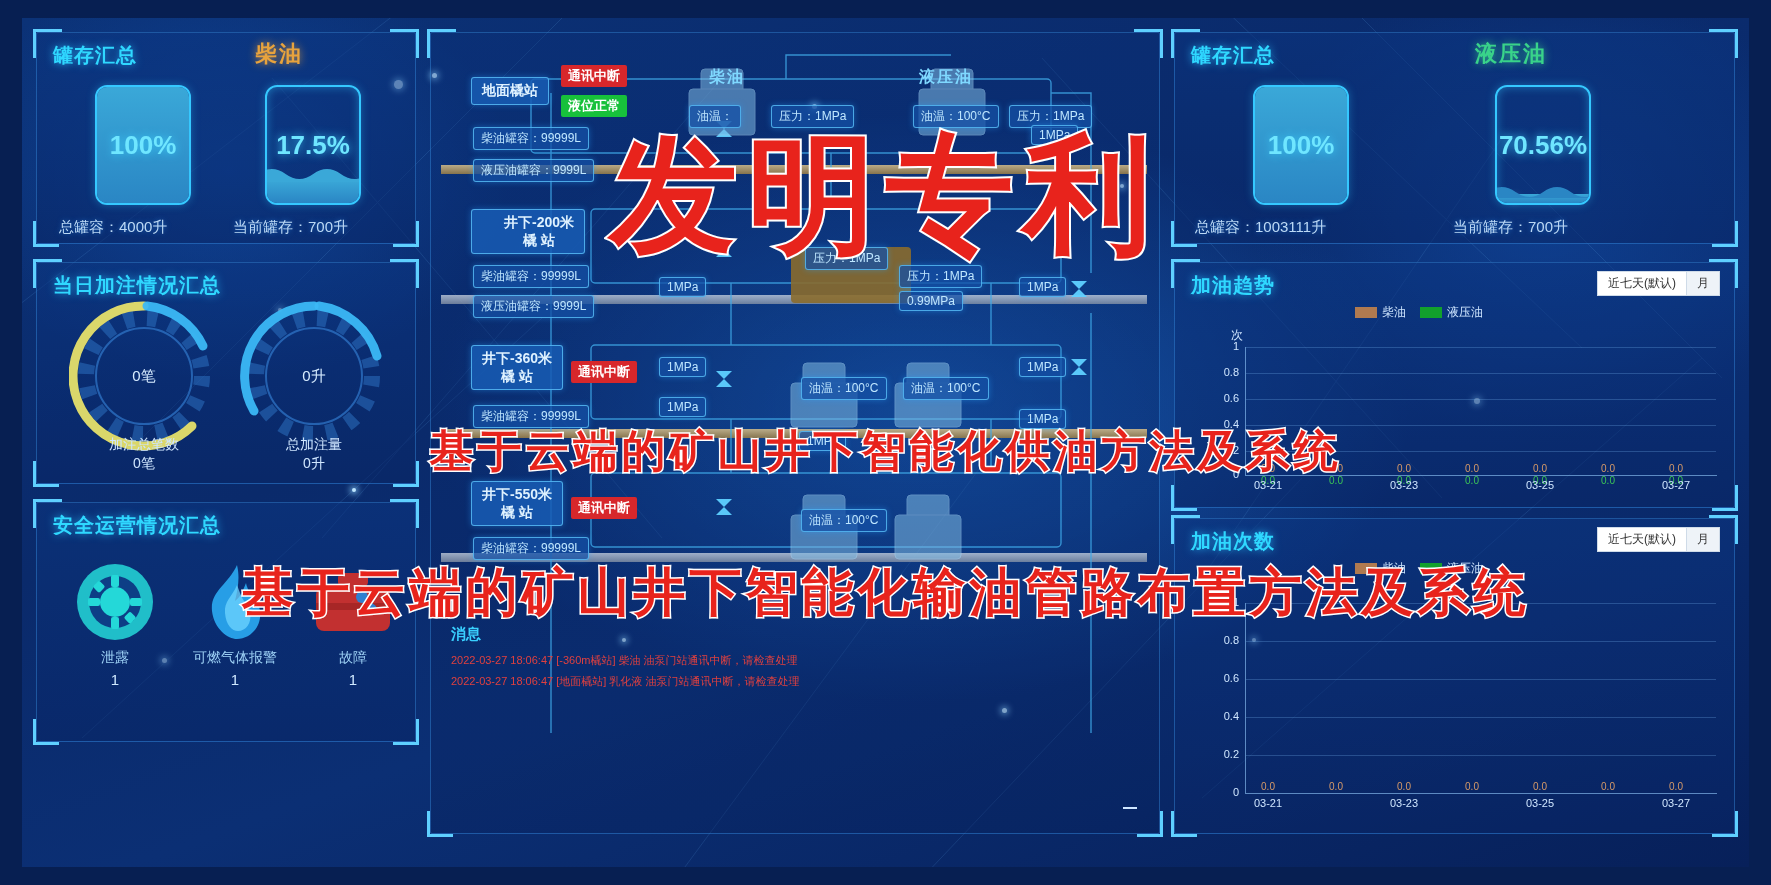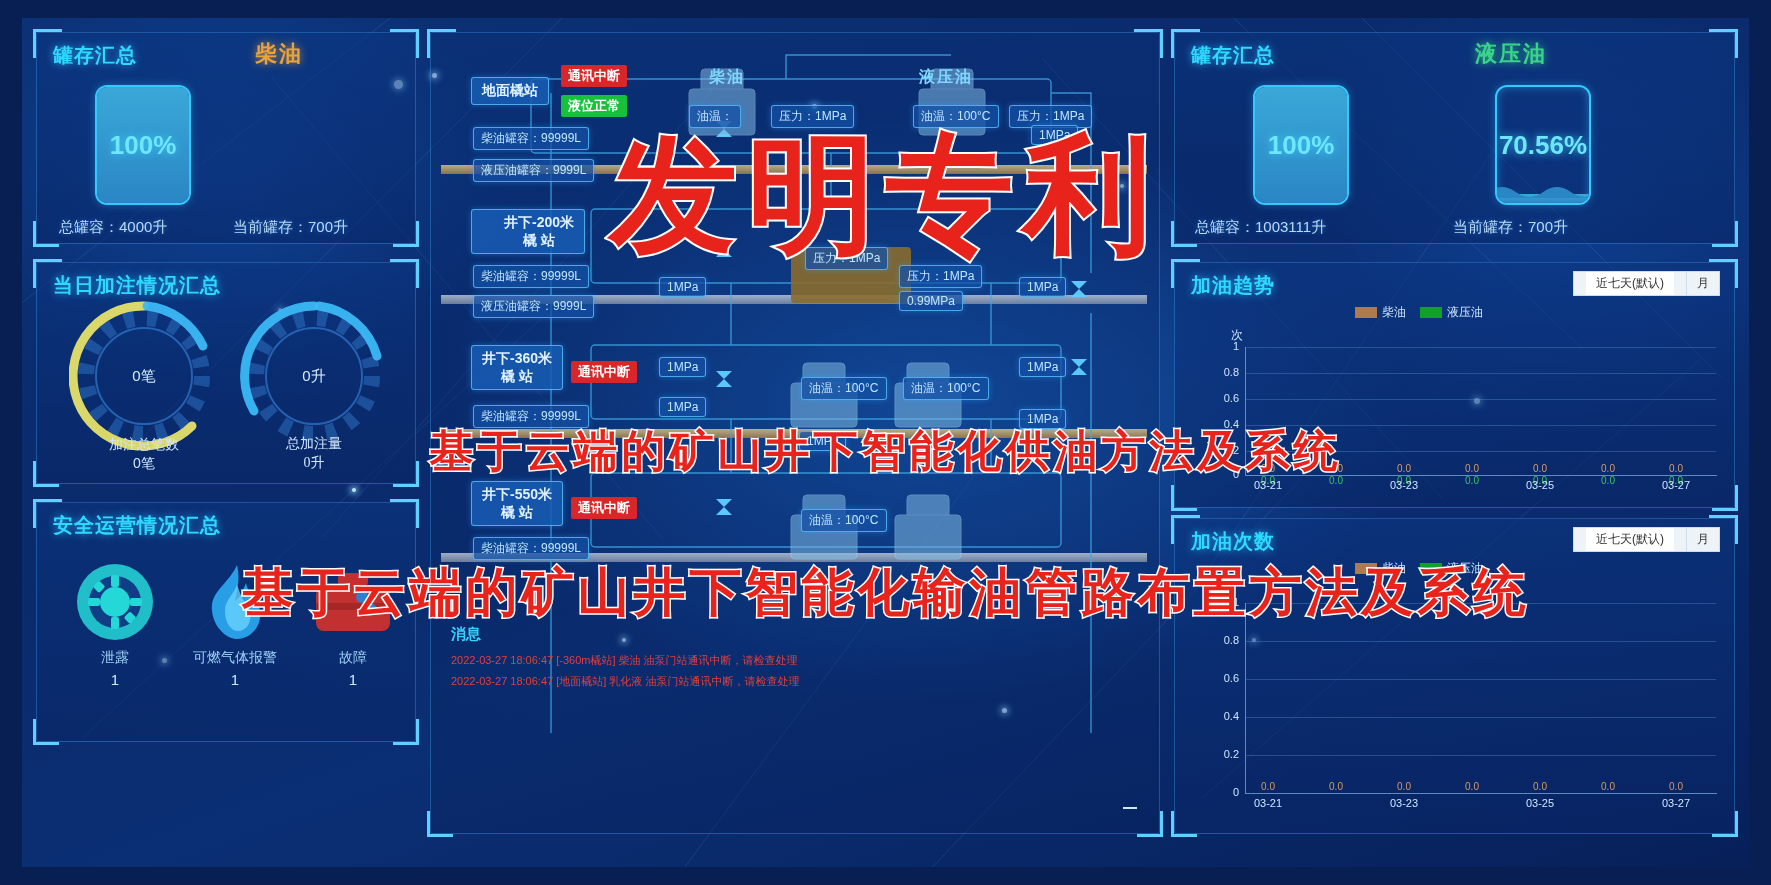--- a/index.html
+++ b/index.html
@@ -118,21 +118,21 @@
 
   .msgbox { position:absolute; }
   .msg-title { font-size:15px; color:#39d0ff; font-weight:bold; margin-bottom:6px; }
   .msg-line { font-size:11px; color:#e0403f; line-height:1.9; white-space:nowrap; }
 
   
   .chart-legend { position:absolute; display:flex; gap:14px; align-items:center; }
   .chart-legend .sw { width:22px; height:11px; display:inline-block; margin-right:5px; vertical-align:middle; }
   .chart-legend span.t { font-size:12px; color:#cfe6ff; vertical-align:middle; }
   .rangebtns { position:absolute; display:flex; border:1px solid #cfdbe8; background:#eef3f8; }
-  .rangebtns div { font-size:12px; color:#333; padding:3px 10px;margin-left:12px; }
+  .rangebtns div { font-size:12px; color:#333; padding:3px 10px; }
   .rangebtns div + div { border-left:1px solid #cfdbe8; }
   .axis-unit { position:absolute; font-size:12px; color:#cfe6ff; }
   .ytick { position:absolute; font-size:11px; color:#cfe6ff; text-align:right; width:28px; }
   .xtick { position:absolute; font-size:11px; color:#cfe6ff; text-align:center; width:44px; }
   .dlabel { position:absolute; font-size:10px; text-align:center; width:30px; }
   .grid-line { position:absolute; height:1px; background:rgba(120,180,240,.28); }
   .axis-line { position:absolute; background:rgba(150,205,255,.6); }
 
   
   .wm {
@@ -190,20 +190,29 @@
     <div class="panel-type" style="left:218px; color:#e8a33d; text-shadow:0 0 8px rgba(230,160,60,.8);">柴油</div>
 
     <div class="tank-wrap" style="left:58px; top:52px;">
       <div class="tank">
         <div class="fill" style="height:100%"></div>
         <div class="pct">100%</div>
       </div>
     </div>
     <div class="tank-caption" style="left:22px; top:185px;">总罐容：4000升</div>
 
+    <div class="tank-wrap" style="left:228px; top:52px;">
+      <div class="tank">
+        <div class="fill" style="height:20%"></div>
+        <svg class="wave" viewBox="0 0 120 18" preserveAspectRatio="none" style="bottom:18%">
+          <path d="M0 10 Q 15 0 30 10 T 60 10 T 90 10 T 120 10 L120 18 L0 18 Z" fill="#3aa8d8"></path>
+        </svg>
+        <div class="pct">17.5%</div>
+      </div>
+    </div>
     <div class="tank-caption" style="left:196px; top:185px;">当前罐存：700升</div>
   </div>
 
   <div class="panel" style="left:14px; top:244px; width:380px; height:222px;">
     <span class="corner-bl"></span>
         <span class="corner-br"></span>
     <div class="panel-title">当日加注情况汇总</div>
 
     <div class="gauge" style="left:32px; top:38px;">
       <svg viewBox="0 0 150 150" width="150" height="150">
@@ -219,21 +228,21 @@
 
     <div class="gauge" style="left:202px; top:38px;">
       <svg viewBox="0 0 150 150" width="150" height="150">
         <circle cx="75" cy="75" r="48" fill="none" stroke="#2c6fc0" stroke-width="2" opacity=".8"></circle>
         <circle cx="75" cy="75" r="58" fill="none" stroke="#2c6fc0" stroke-width="16" stroke-dasharray="10 13" opacity=".55"></circle>
         <path d="M75 5 a70 70 0 0 0 -60 105" fill="none" stroke="#3bb8f5" stroke-width="9" stroke-linecap="round" opacity=".95"></path>
         <path d="M80 5 a70 70 0 0 1 58 50" fill="none" stroke="#3bb8f5" stroke-width="9" stroke-linecap="round" opacity=".95"></path>
       </svg>
       <div class="label">0升</div>
     </div>
-    <div class="gauge-caption" style="left:192px; top:172px;font-family:Liberation Serif, serif;">总加注量
+    <div class="gauge-caption" style="left:192px; top:172px;">总加注量
 0升</div>
   </div>
 
   <div class="panel" style="left:14px; top:484px; width:380px; height:240px;">
     <span class="corner-bl"></span>
         <span class="corner-br"></span>
     <div class="panel-title">安全运营情况汇总</div>
 
     <div class="safety-item" style="left:18px; top:56px;">
       <svg width="86" height="86" viewBox="0 0 86 86">

